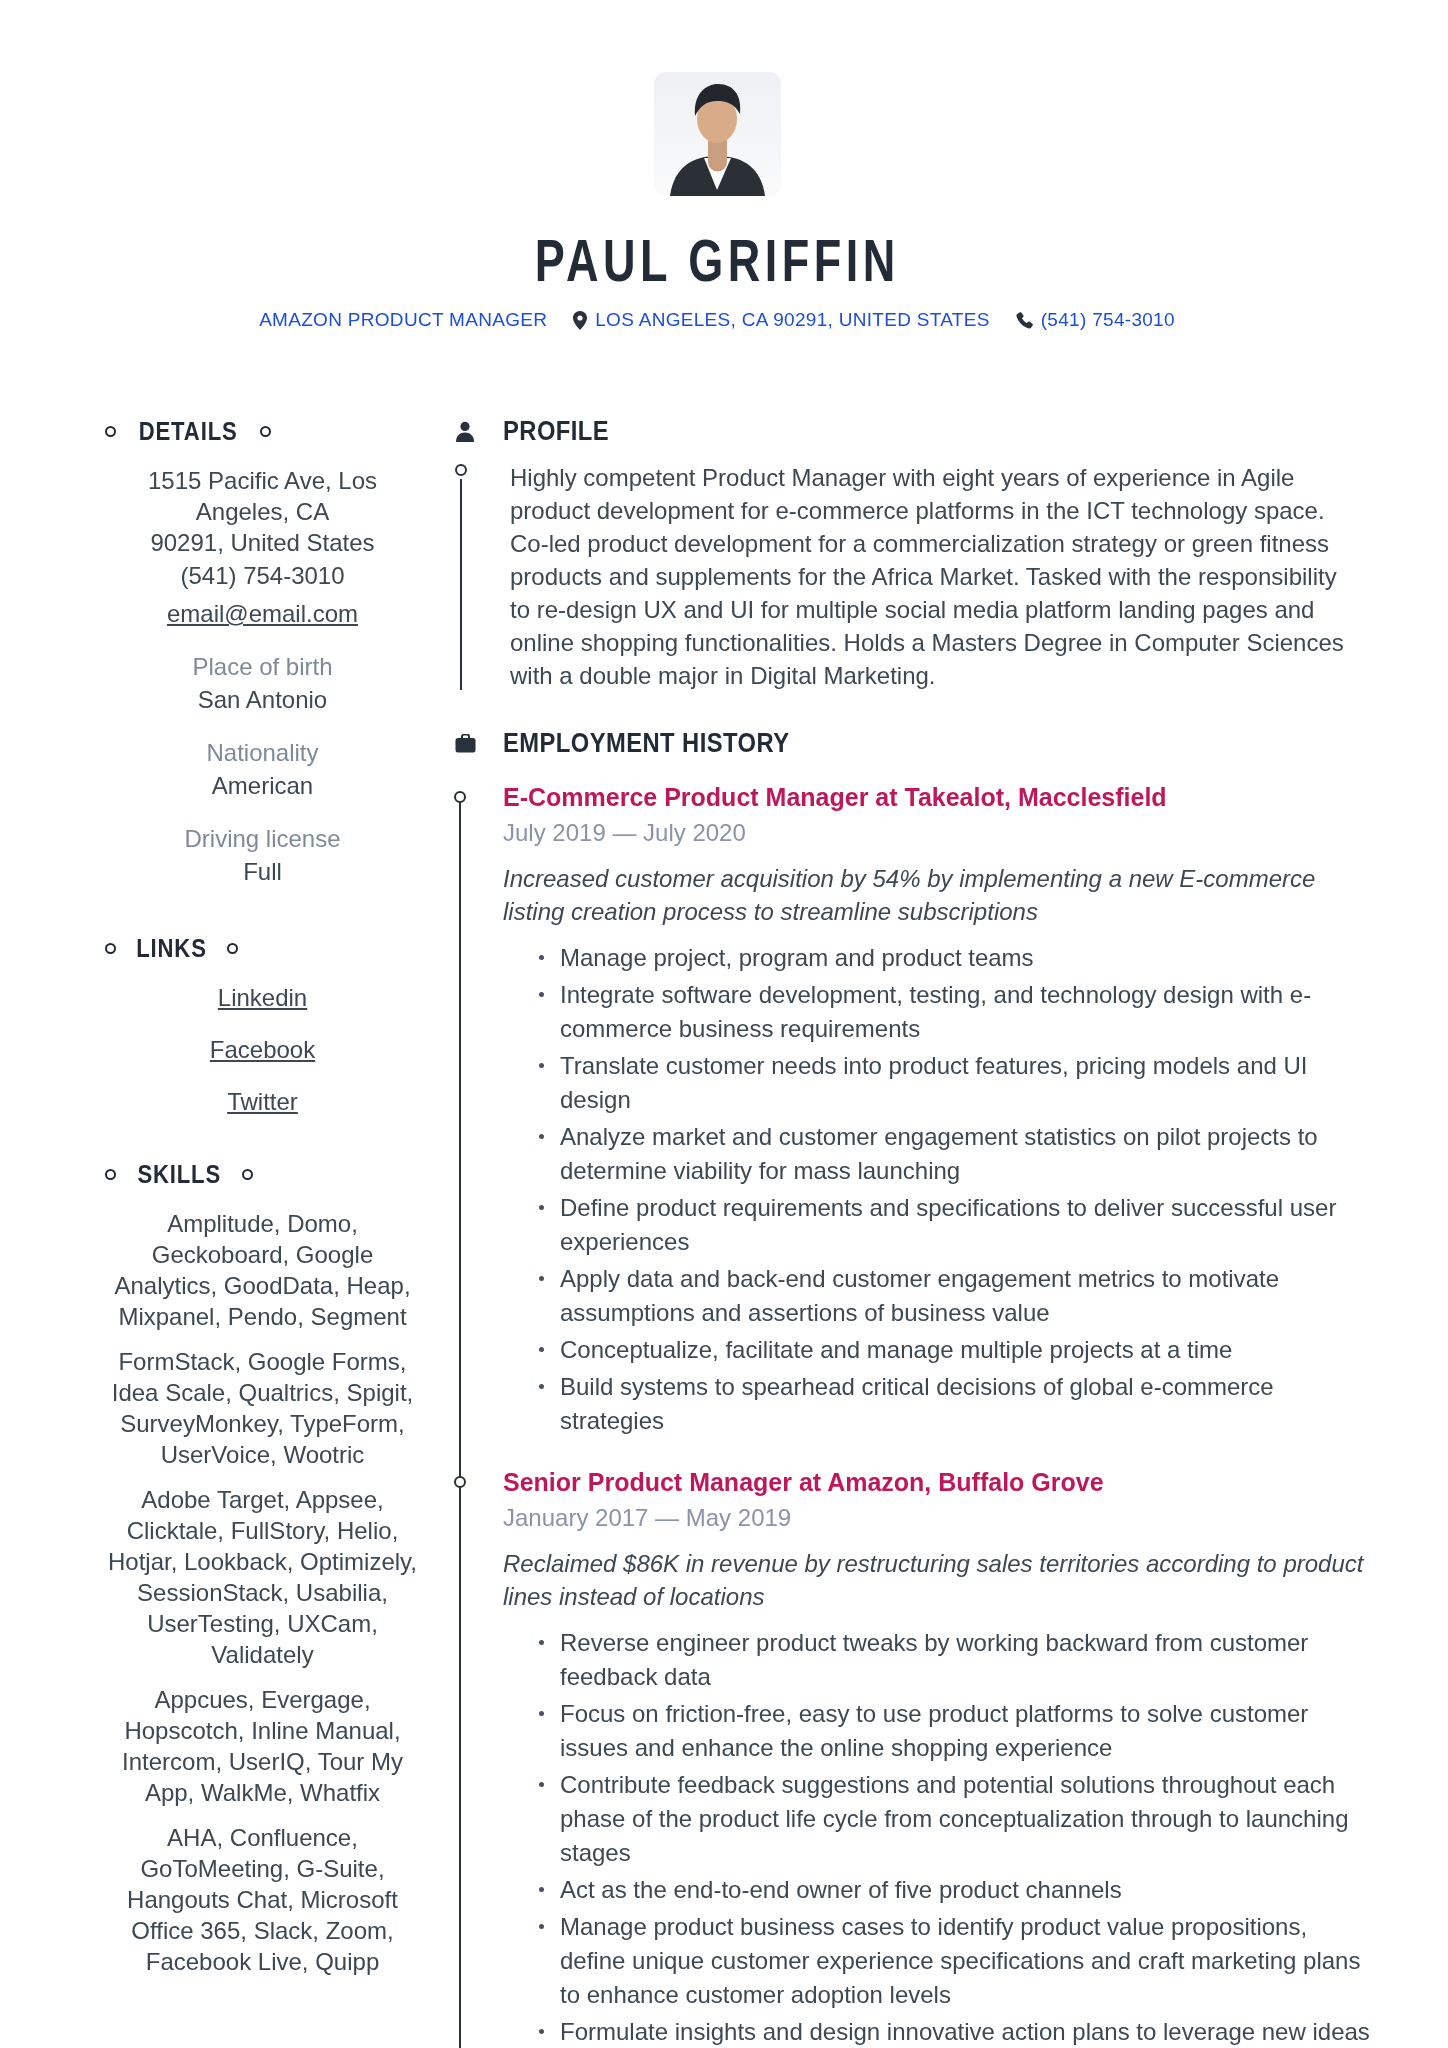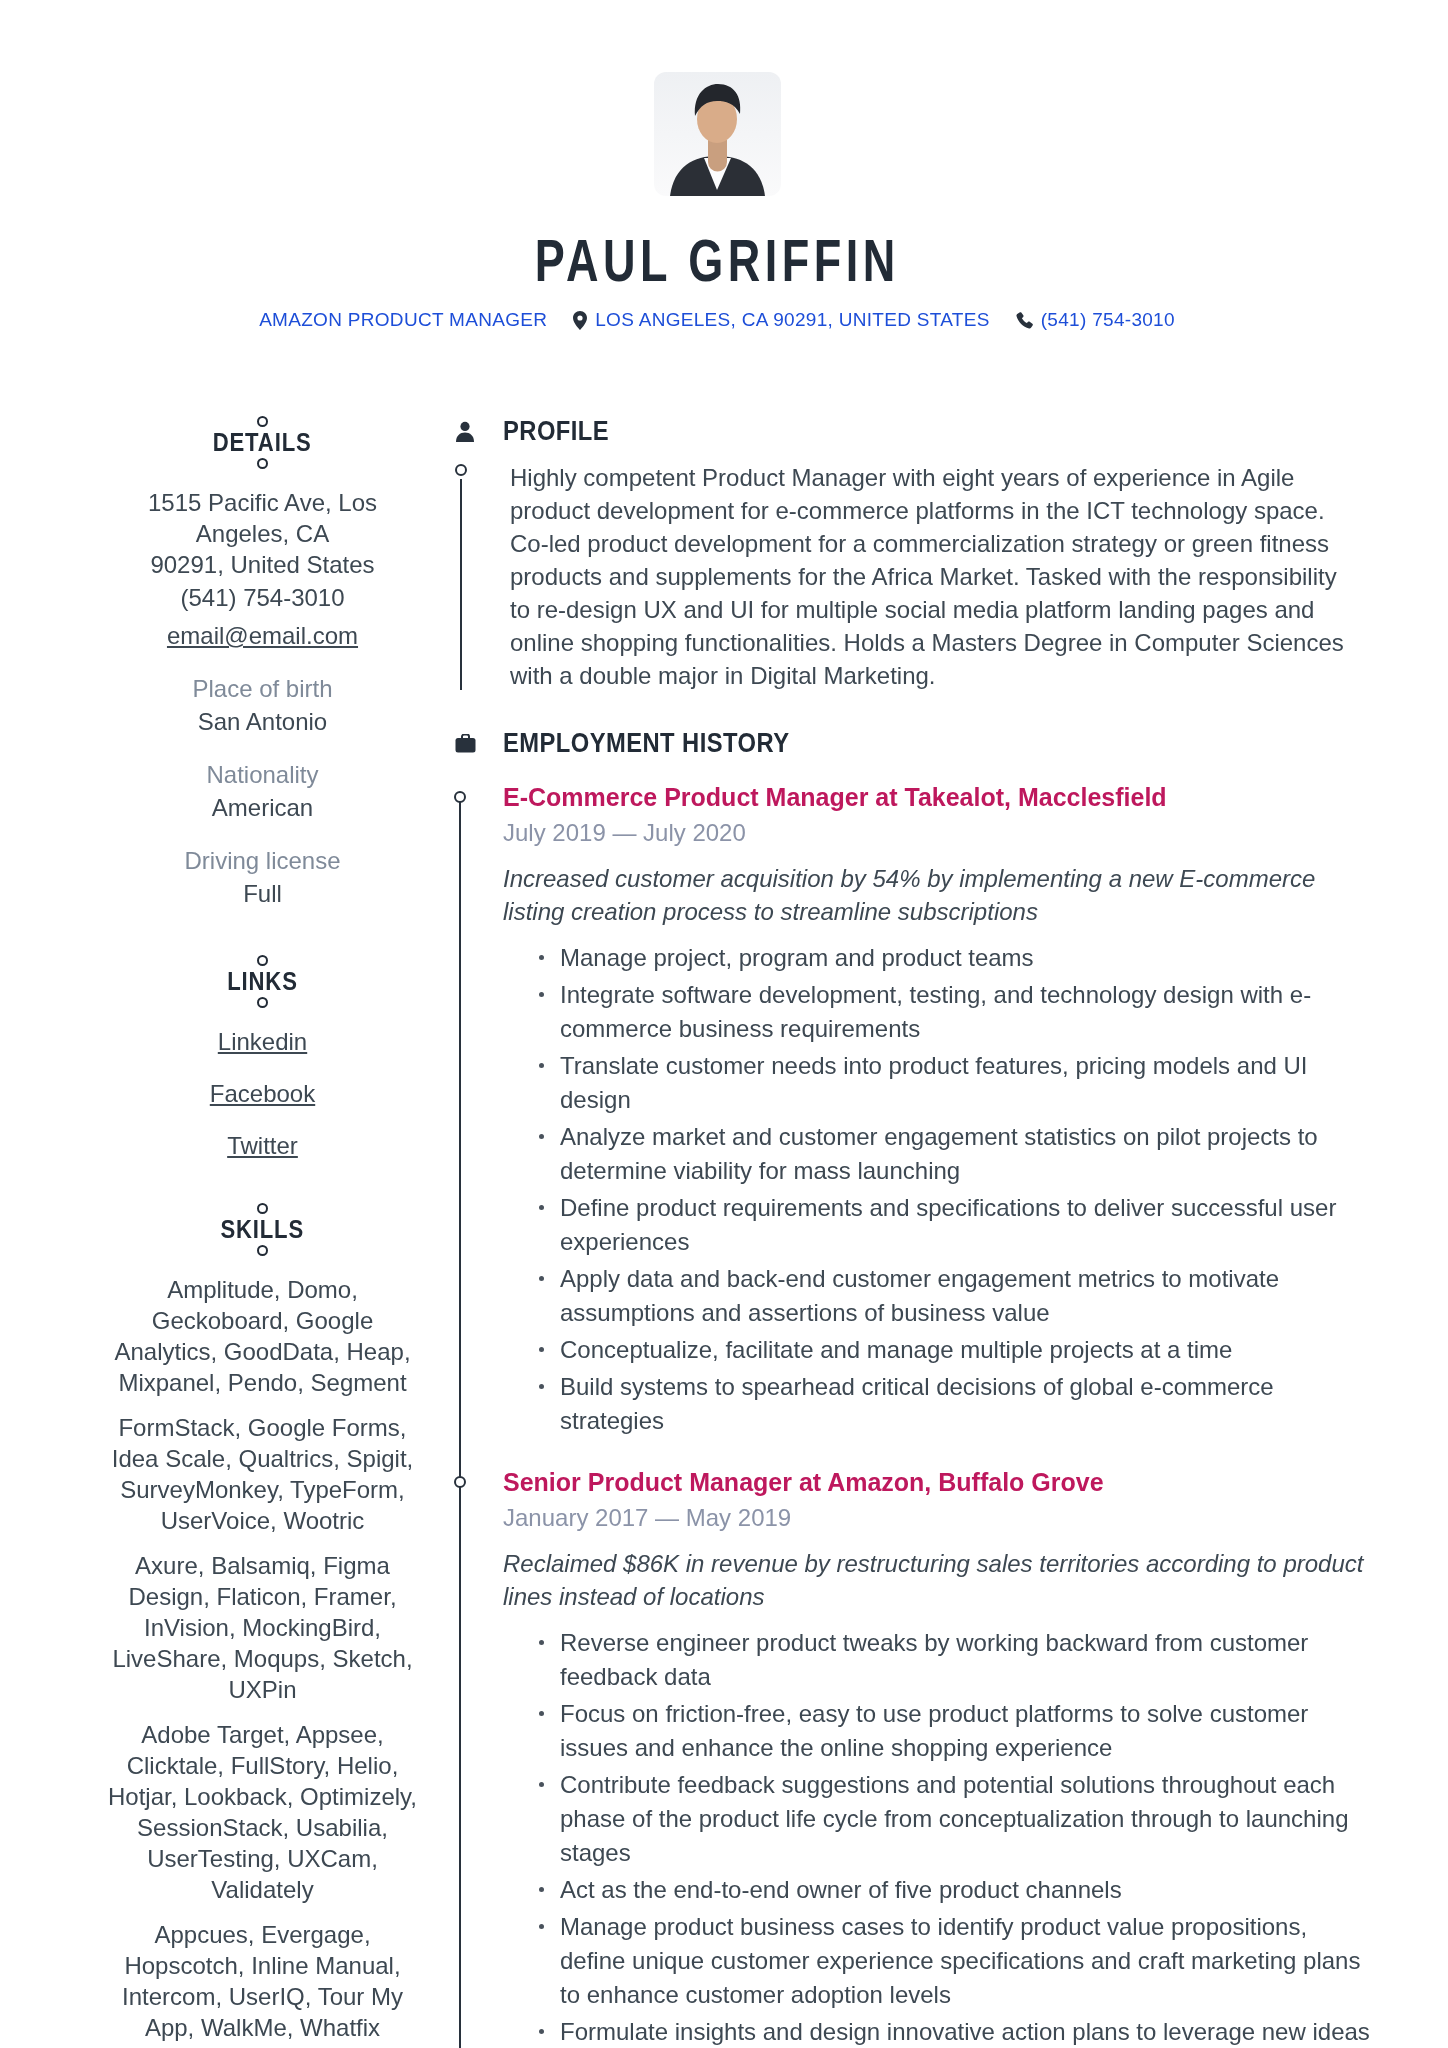--- a/index.html
+++ b/index.html
@@ -12,21 +12,21 @@
   .name-wrap { margin:30px 0 0; }
   .name { display:inline-block; font-size:60px; font-weight:bold; color:#222b36;
           letter-spacing:6px; transform:scaleX(0.75); transform-origin:center; white-space:nowrap; }
   .subtitle { margin-top:14px; display:flex; justify-content:center; align-items:center; gap:26px;
               font-size:19px; color:#1d4ed8; letter-spacing:0.3px; }
   .sub-item { display:flex; align-items:center; gap:8px; }
 
   
   .side-col { position:absolute; left:105px; top:416px; width:315px; text-align:center;
               font-size:24px; line-height:31px; }
-  .side-heading { display:flex; align-items:center; justify-content:flex-start; margin:0 0 18px;flex-direction:column; }
+  .side-heading { display:flex; align-items:center; justify-content:flex-start; gap:14px; margin:0 0 18px; }
   .side-heading .htxt { display:inline-block; font-size:26px; font-weight:bold; color:#222b36;
                         letter-spacing:1px; transform:scaleX(0.85); }
   .ring { width:7px; height:7px; border:2.5px solid #222b36; border-radius:50%; flex:0 0 auto; }
   .addr-line { margin:0; }
   .side-phone { margin-top:2px; }
   .side-email { display:inline-block; margin-top:7px; text-decoration:underline; color:#3d4852; }
   .field-label { margin-top:22px; color:#7f8a99; }
   .field-value { margin-top:2px; }
   .links-block { margin-top:46px; }
   .side-link { display:table; margin:0 auto 21px; text-decoration:underline; color:#3d4852; }
@@ -137,21 +137,20 @@
 
     <div class="skills-block">
       <div class="side-heading">
         <i class="ring"></i>
         <span class="htxt">SKILLS</span>
         <i class="ring"></i>
       </div>
       <div id="skills-list">
           <p class="skill-group">Amplitude, Domo, Geckoboard, Google Analytics, GoodData, Heap, Mixpanel, Pendo, Segment</p>
           <p class="skill-group">FormStack, Google Forms, Idea Scale, Qualtrics, Spigit, SurveyMonkey, TypeForm, UserVoice, Wootric</p>
-          <p class="skill-group">Axure, Balsamiq, Figma Design, Flaticon, Framer, InVision, MockingBird, LiveShare, Moqups, Sketch, UXPin</p>
           <p class="skill-group">Adobe Target, Appsee, Clicktale, FullStory, Helio, Hotjar, Lookback, Optimizely, SessionStack, Usabilia, UserTesting, UXCam, Validately</p>
           <p class="skill-group">Appcues, Evergage, Hopscotch, Inline Manual, Intercom, UserIQ, Tour My App, WalkMe, Whatfix</p>
           <p class="skill-group">AHA, Confluence, GoToMeeting, G-Suite, Hangouts Chat, Microsoft Office 365, Slack, Zoom, Facebook Live, Quipp</p>
         </div>
     </div>
   </aside>
 
   <section class="main-col">
     <div class="sec-heading">
       <span class="hicon">

